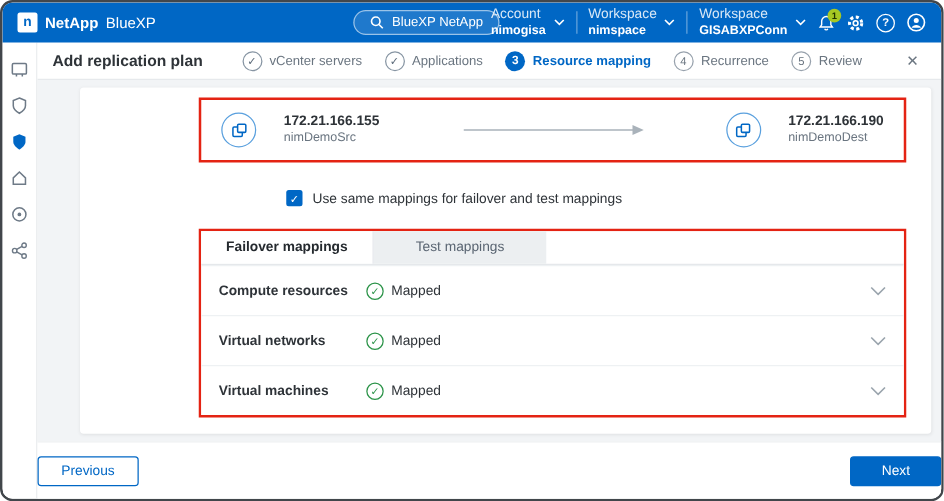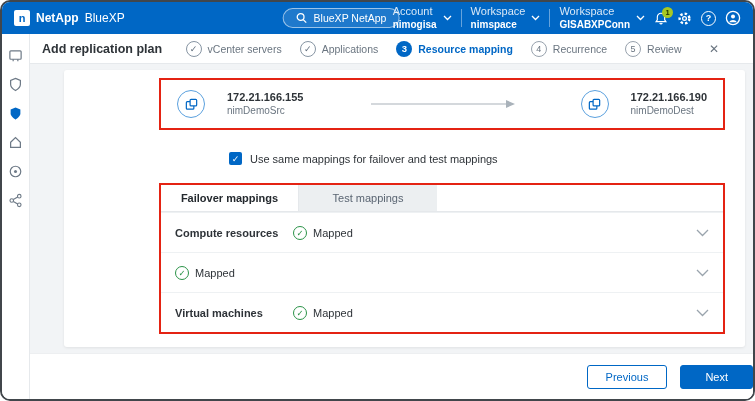--- a/index.html
+++ b/index.html
@@ -34,21 +34,21 @@
 
   
   .subrow { flex:1; display:flex; min-height:0; }
   .sidebar { flex:0 0 28px; background:#fff; border-right:1px solid #E6E9EC;
              display:flex; flex-direction:column; align-items:center; padding-top:12px; gap:11px; }
   .side-item { width:18px; height:18px; display:flex; align-items:center; justify-content:center; cursor:pointer; }
   .main-col { flex:1; display:flex; flex-direction:column; min-width:0; }
 
   
   .subheader { flex:0 0 30px; background:#fff; border-bottom:1px solid #E6E9EC;
-               display:flex; align-items:center; padding:0 30px 0 12px; }
+               display:flex; align-items:center; padding:0 14px 0 12px; }
   .wizard-title { font-size:12.5px; font-weight:bold; color:#2E3338; white-space:nowrap; }
   .stepper { flex:1; display:flex; justify-content:center; align-items:center; gap:18px; }
   .step { display:flex; align-items:center; gap:6px; font-size:10.5px; color:#6A7580; white-space:nowrap; }
   .scircle { width:16px; height:16px; border-radius:50%; display:flex; align-items:center;
              justify-content:center; font-size:9px; }
   .step.done .scircle { border:1.4px solid #8795A3; color:#5E6C7B; }
   .step.current .scircle { background:#0067C5; color:#fff; font-weight:bold; font-size:9.5px; }
   .step.current .slabel { color:#0067C5; font-weight:bold; }
   .step.upcoming .scircle { border:1.4px solid #98A2AD; color:#6A7580; }
   .close-x { color:#6A7580; font-size:12px; cursor:pointer; padding:2px 4px; }
@@ -83,21 +83,21 @@
              border-top:1px solid #EEF1F3; cursor:pointer; }
   .acc-row:first-of-type { border-top:none; }
   .row-label { width:118px; font-size:11px; font-weight:bold; color:#2E3338; }
   .status { display:flex; align-items:center; gap:6px; font-size:11px; color:#2E3338; }
   .status-icon { width:14px; height:14px; border:1.4px solid #2B9348; border-radius:50%;
                  color:#2B9348; font-size:8.5px; display:flex; align-items:center; justify-content:center; }
   .row-chevron { margin-left:auto; display:flex; }
 
   
   .footer { flex:0 0 46px; background:#fff; border-top:1px solid #EDEFF1;
-            display:flex; align-items:center; justify-content:flex-end; gap:13px; }
+            display:flex; align-items:center; justify-content:space-between; gap:13px; }
   .btn { font-family:"Liberation Sans", sans-serif; font-size:11px; border-radius:3px;
          cursor:pointer; padding:5px 18px; }
   .btn.prev { background:#fff; border:1px solid #0067C5; color:#0067C5; }
   .btn.next { background:#0067C5; border:1px solid #0067C5; color:#fff; padding:5px 24px; }
 </style>
 </head>
 <body>
 
 <div class="window">
 
@@ -330,20 +330,21 @@
                   <span>Mapped</span>
                 </div>
                 <span class="row-chevron">
                     <svg width="13" height="8" viewBox="0 0 13 8">
                       <path d="M1 1 L6.5 6.5 L12 1" stroke="#9AA4AD" stroke-width="1.3" fill="none"></path>
                     </svg>
                   </span>
               </div>
 
               <div class="acc-row">
+                <div class="row-label">Virtual networks</div>
                 <div class="status">
                   <span class="status-icon">✓</span>
                   <span>Mapped</span>
                 </div>
                 <span class="row-chevron">
                     <svg width="13" height="8" viewBox="0 0 13 8">
                       <path d="M1 1 L6.5 6.5 L12 1" stroke="#9AA4AD" stroke-width="1.3" fill="none"></path>
                     </svg>
                   </span>
               </div>

